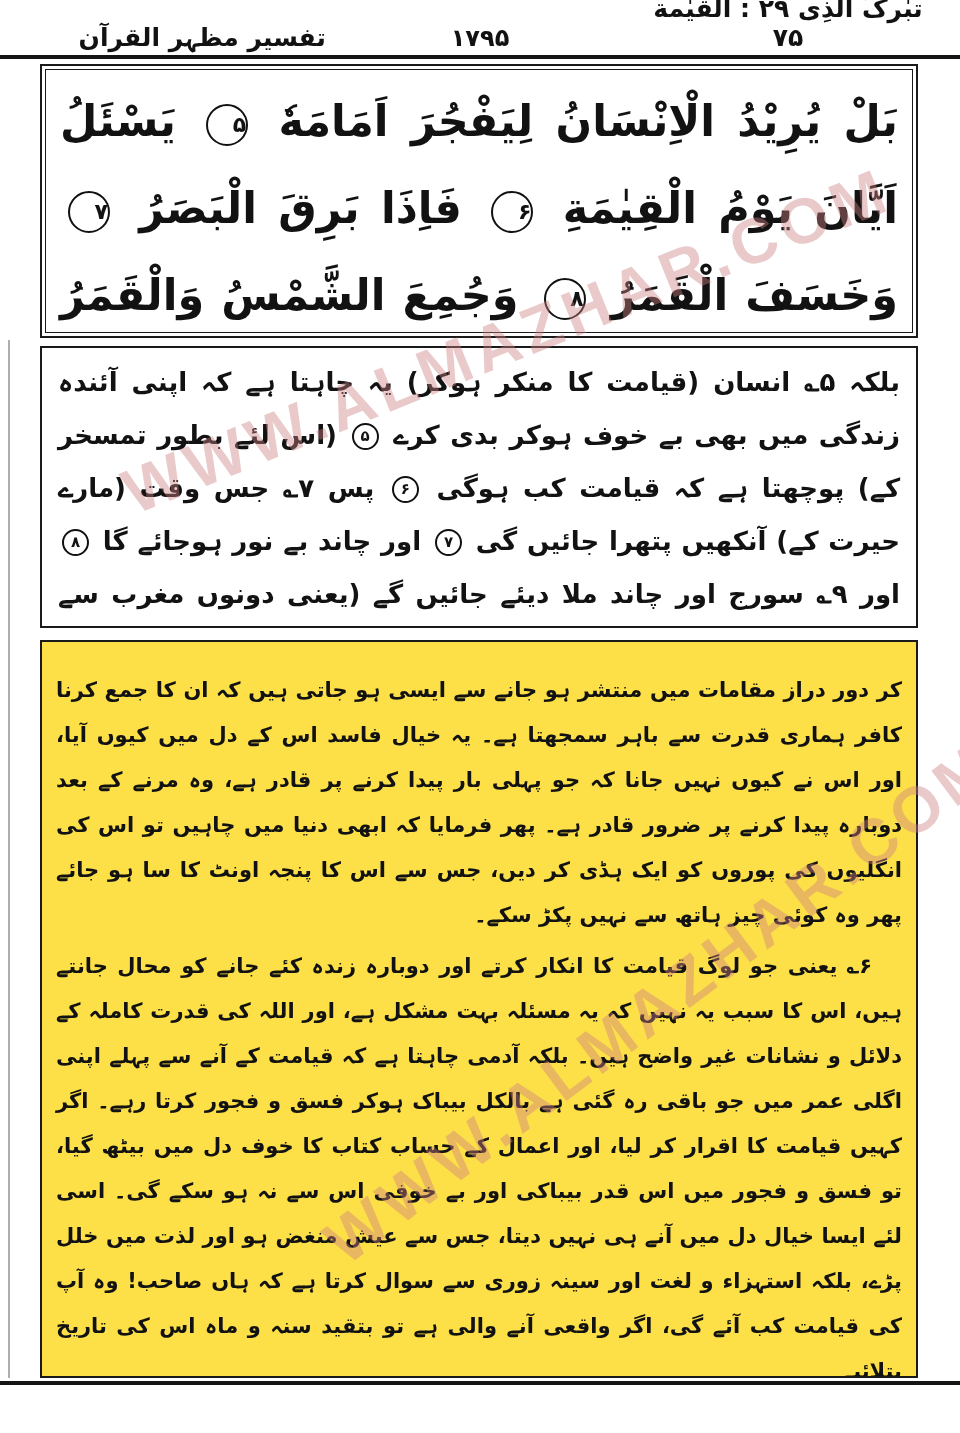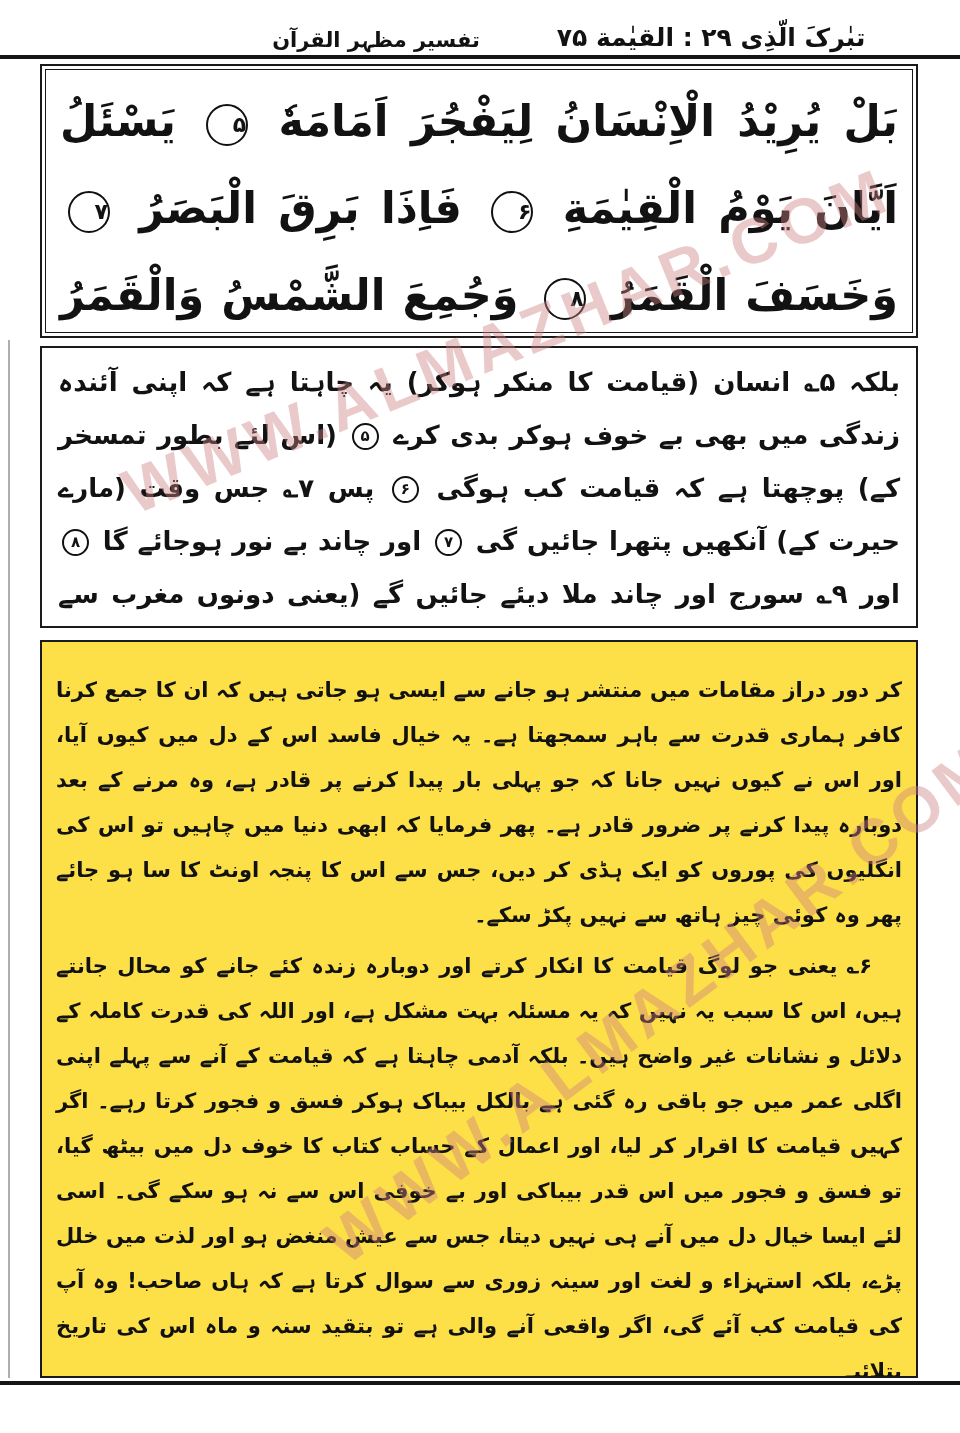--- a/index.html
+++ b/index.html
@@ -12,21 +12,21 @@
     color:#121212;
   }
   .sheet{width:960px;height:1433px;position:relative;}
 
   
   .header{
     position:absolute;top:10px;left:0;right:0;height:42px;
     display:flex;flex-direction:row;align-items:flex-end;
     padding:0 18px;box-sizing:border-box;
   }
-  .header .h-right{flex:1;text-align:right;font-size:21px;font-weight:bold;}
+  .header .h-right{flex:1;text-align:right;font-size:25px;font-weight:bold;}
   .header .h-center{flex:1;text-align:center;font-size:24px;font-weight:bold;letter-spacing:2px;}
   .header .h-left{flex:1;text-align:center;font-size:25px;font-weight:bold;}
   .top-rule{position:absolute;top:55px;left:0;width:960px;height:4px;background:#151515;}
 
   
   .quran-box{
     position:absolute;top:64px;left:40px;width:878px;height:274px;
     border:2.5px solid #1a1a1a;background:#fff;
     box-sizing:border-box;padding:3px;
   }
@@ -98,20 +98,21 @@
   
   .scan-edge{position:absolute;left:8px;top:340px;height:1038px;width:1.5px;background:#9a9a9a;opacity:.8;}
 </style>
 </head>
 <body>
 
 <div class="sheet">
 
   <div class="header">
     <div class="h-left" dir="rtl">تبٰرکَ الّذِی ۲۹ : القیٰمة ۷۵</div>
+    <div class="h-center">۱۷۹۵</div>
     <div class="h-right" dir="rtl">تفسیر مظہر القرآن</div>
   </div>
   <div class="top-rule"></div>
 
   <div class="quran-box">
     <div class="quran-box-inner">
       <div class="quran-text" id="quran-text">بَلْ يُرِيْدُ الْاِنْسَانُ لِيَفْجُرَ اَمَامَهٗ <span class="ayah ayah-lg">۵</span> يَسْئَلُ اَيَّانَ يَوْمُ الْقِيٰمَةِ <span class="ayah ayah-lg">۶</span> فَاِذَا بَرِقَ الْبَصَرُ <span class="ayah ayah-lg">۷</span> وَخَسَفَ الْقَمَرُ <span class="ayah ayah-lg">۸</span> وَجُمِعَ الشَّمْسُ وَالْقَمَرُ  يَقُوْلُ الْاِنْسَانُ يَوْمَئِذٍ اَيْنَ الْمَفَرُّ  كَلَّا لَا وَزَرَ </div>
     </div>
   </div>
 

